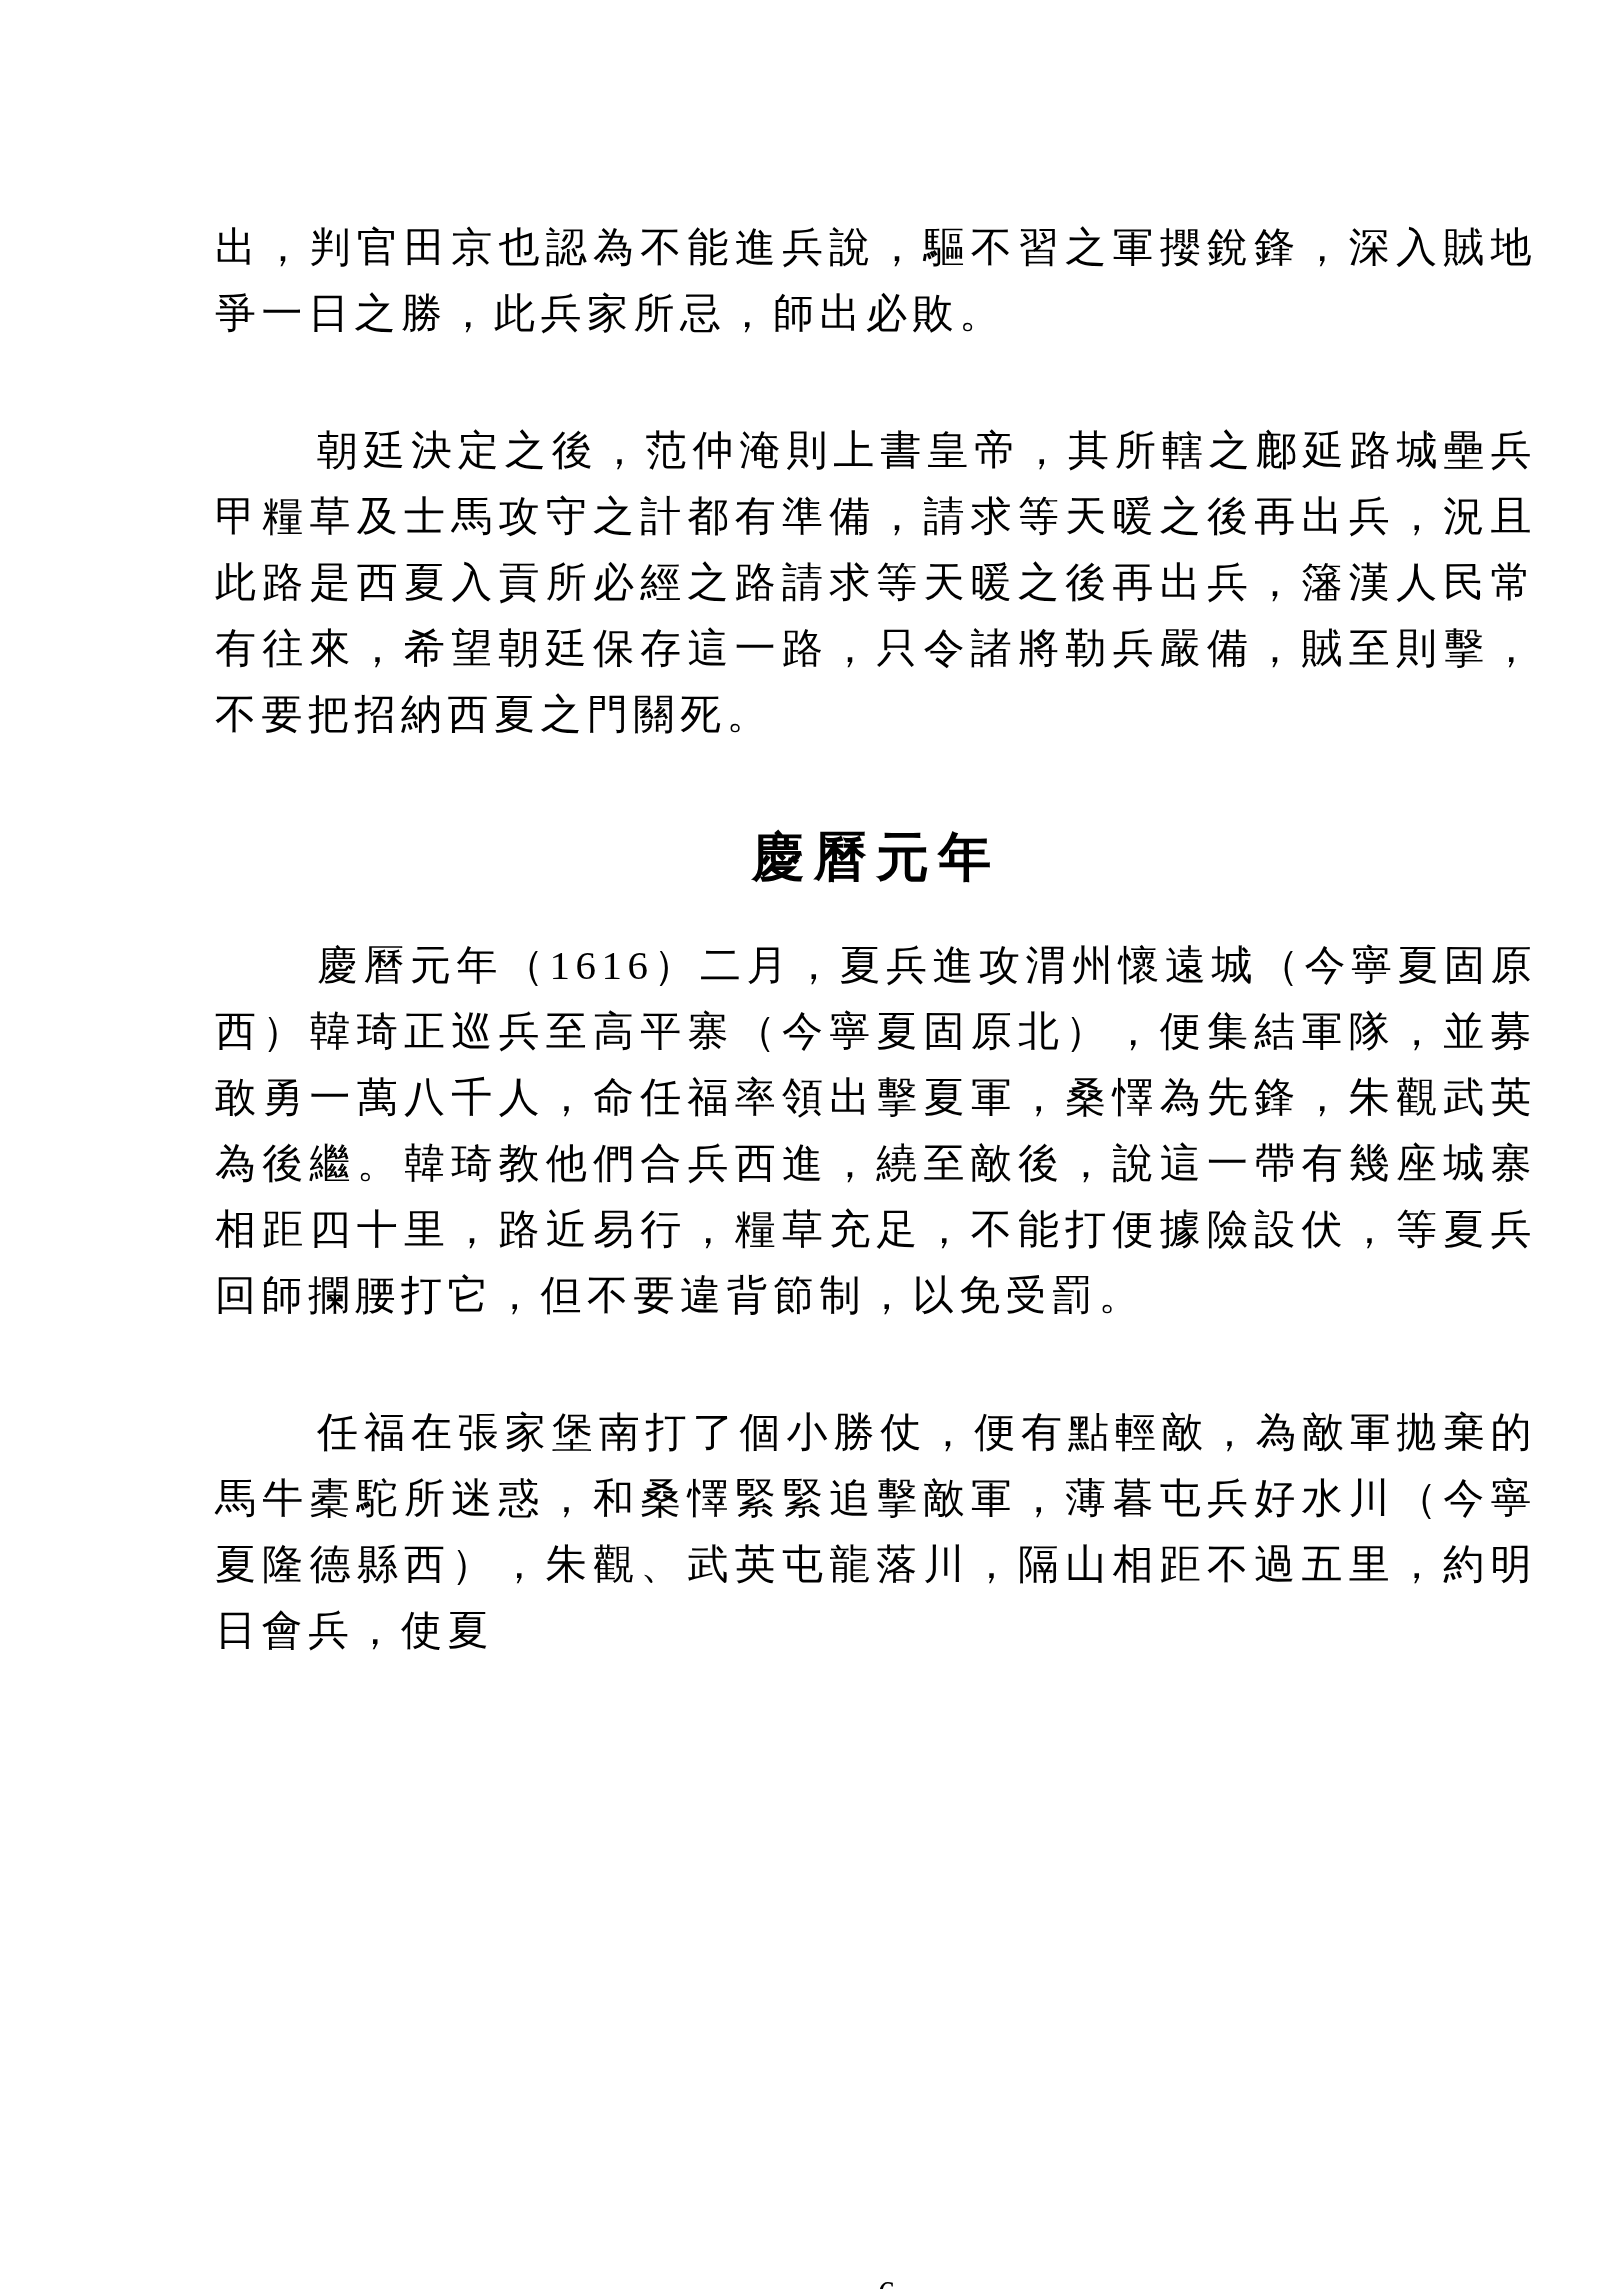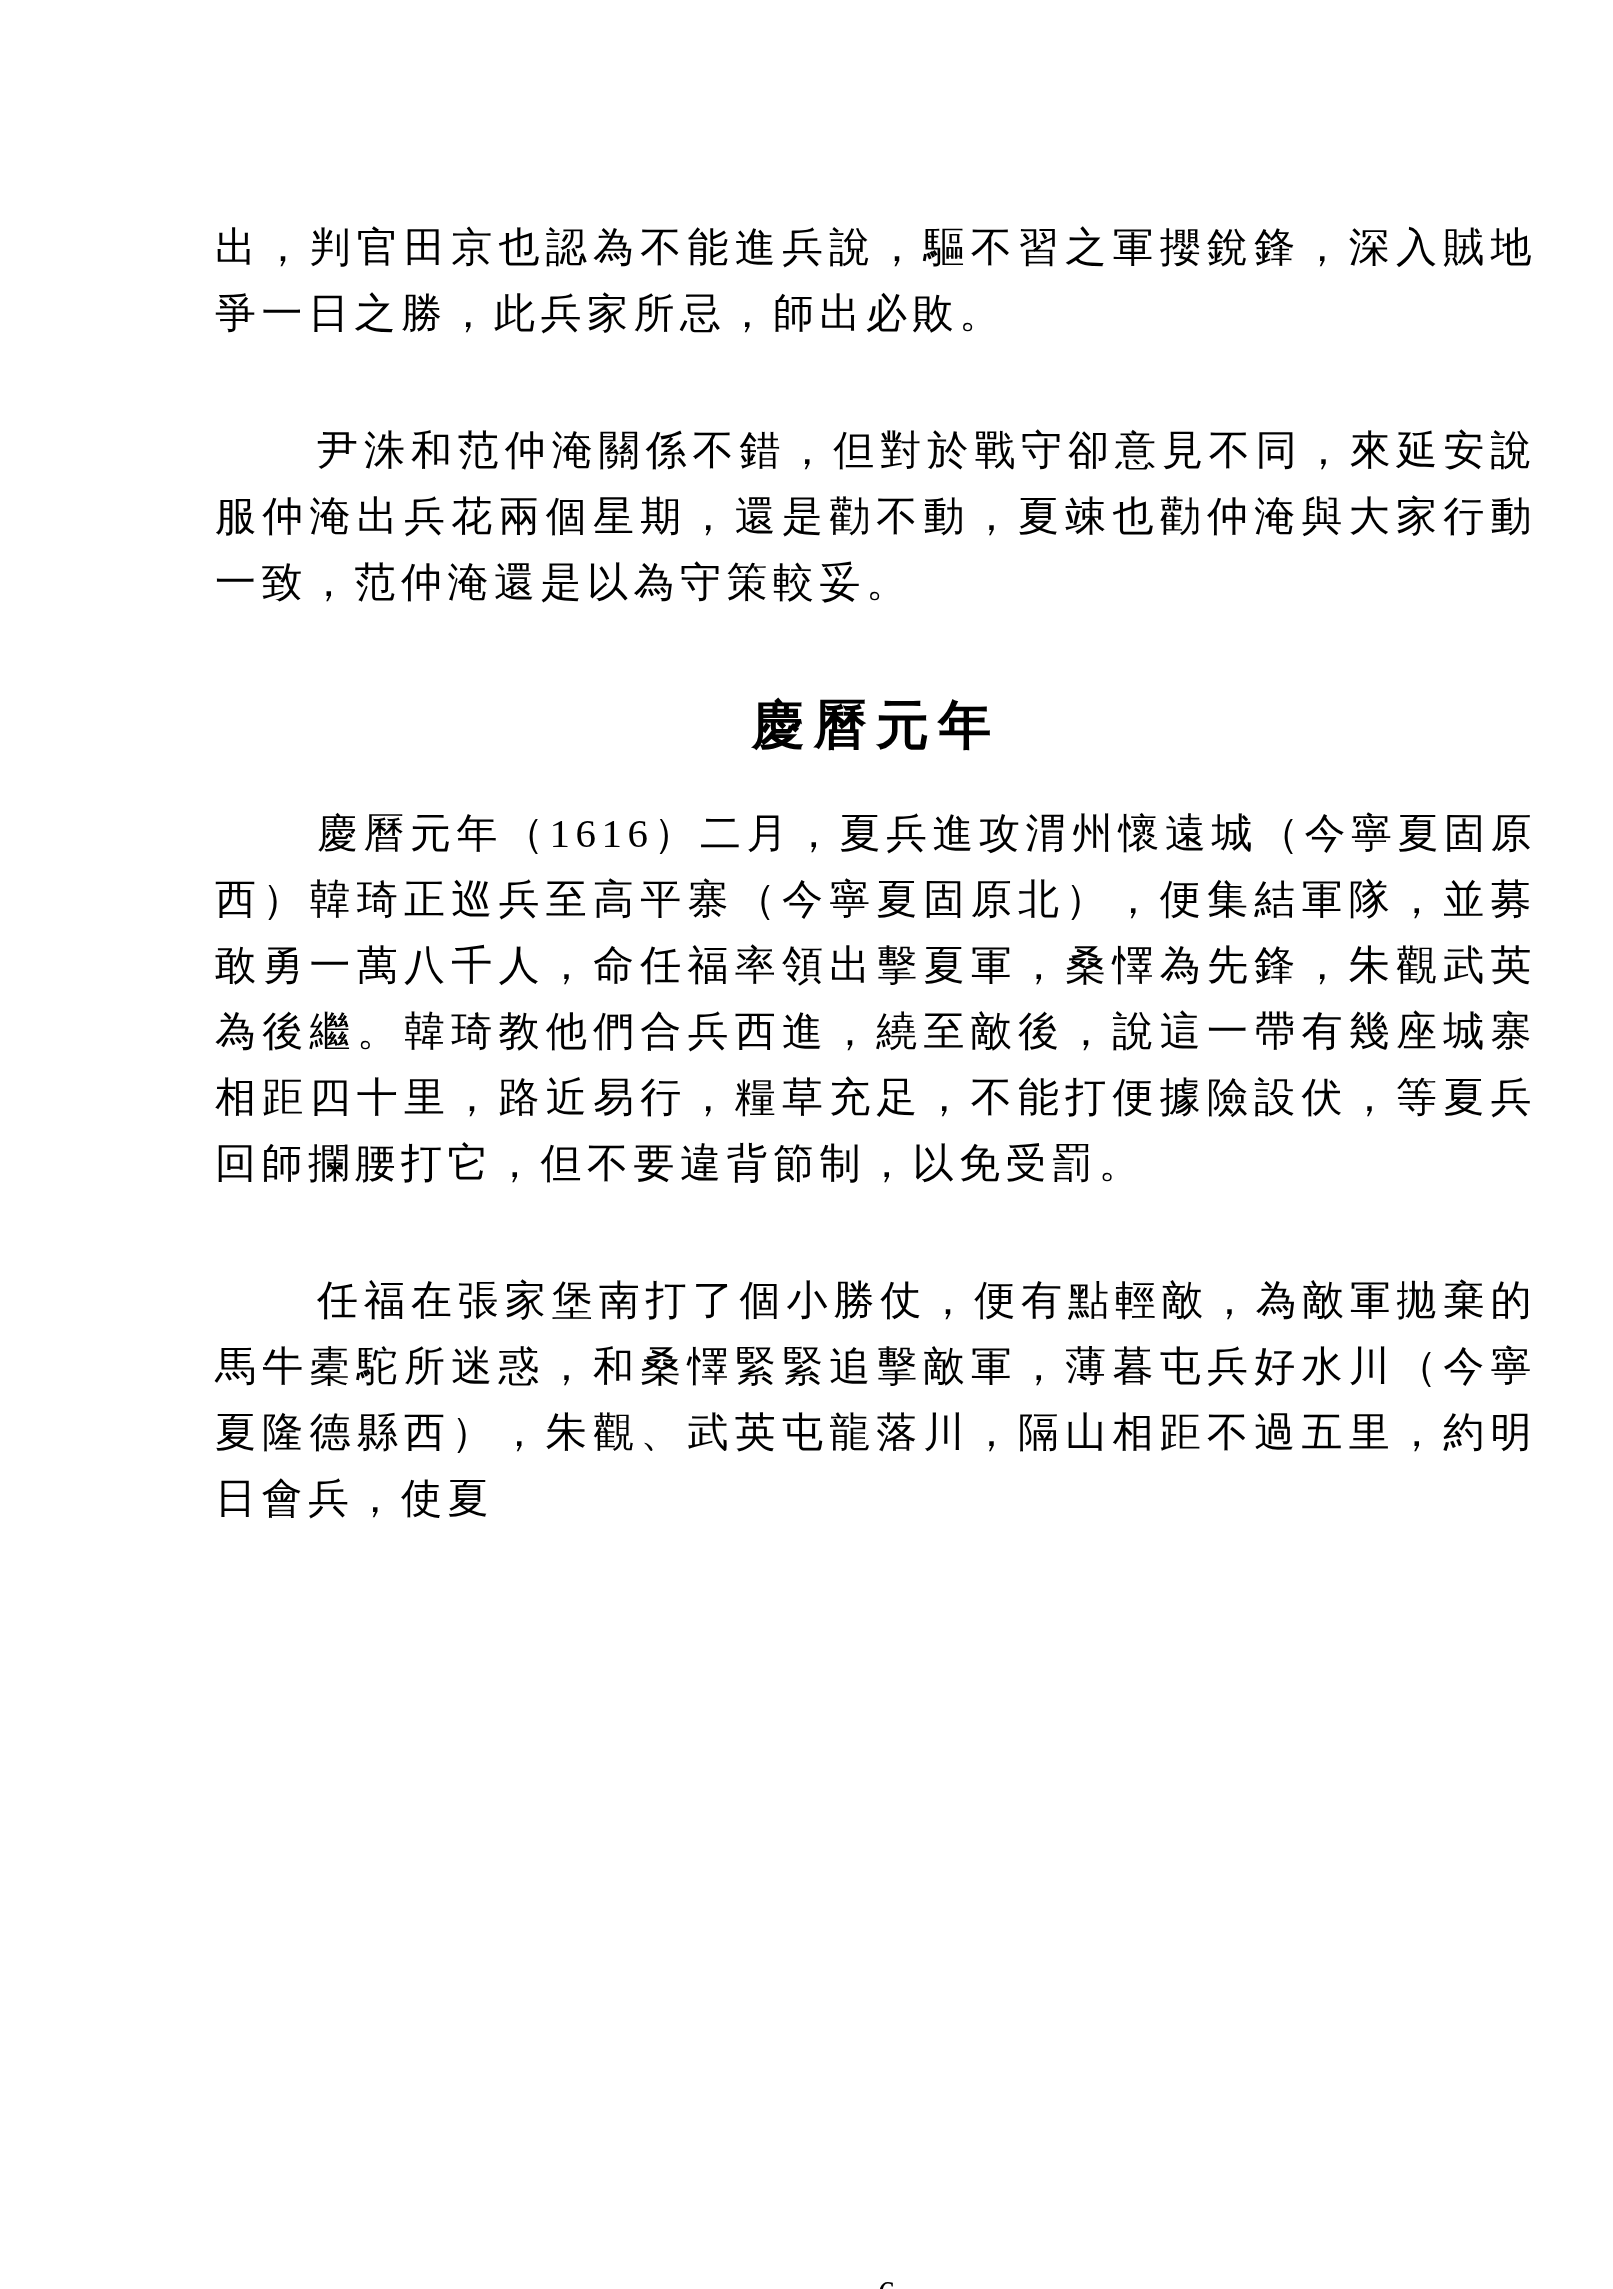--- a/index.html
+++ b/index.html
@@ -50,20 +50,20 @@
     font-size: 35px;
     line-height: 41px;
   }
 </style>
 </head>
 <body>
 
 <div class="page">
   <div class="content">
     <p class="para">出，判官田京也認為不能進兵說，驅不習之軍攖銳鋒，深入賊地爭一日之勝，此兵家所忌，師出必敗。</p>
-    <p class="para indent">尹洙和范仲淹關係不錯，但對於戰守卻意見不同，來延安說服仲淹出兵花兩個星期，還是勸不動，夏竦也勸仲淹與大家行動一致，范仲淹還是以為守策較妥。</p>
+    <p class="para indent">朝廷決定之後，范仲淹則上書皇帝，其所轄之鄜延路城壘兵甲糧草及士馬攻守之計都有準備，請求等天暖之後再出兵，況且此路是西夏入貢所必經之路請求等天暖之後再出兵，籓漢人民常有往來，希望朝廷保存這一路，只令諸將勒兵嚴備，賊至則擊，不要把招納西夏之門關死。</p>
     <h1 class="section-heading">慶曆元年</h1>
     <p class="para indent">慶曆元年（1616）二月，夏兵進攻渭州懷遠城（今寧夏固原西）韓琦正巡兵至高平寨（今寧夏固原北），便集結軍隊，並募敢勇一萬八千人，命任福率領出擊夏軍，桑懌為先鋒，朱觀武英為後繼。韓琦教他們合兵西進，繞至敵後，說這一帶有幾座城寨相距四十里，路近易行，糧草充足，不能打便據險設伏，等夏兵回師攔腰打它，但不要違背節制，以免受罰。</p>
     <p class="para indent">任福在張家堡南打了個小勝仗，便有點輕敵，為敵軍拋棄的馬牛橐駝所迷惑，和桑懌緊緊追擊敵軍，薄暮屯兵好水川（今寧夏隆德縣西），朱觀、武英屯龍落川，隔山相距不過五里，約明日會兵，使夏</p>
   </div>
   <div class="page-footer">6</div>
 </div>
 
 
 </body></html>

